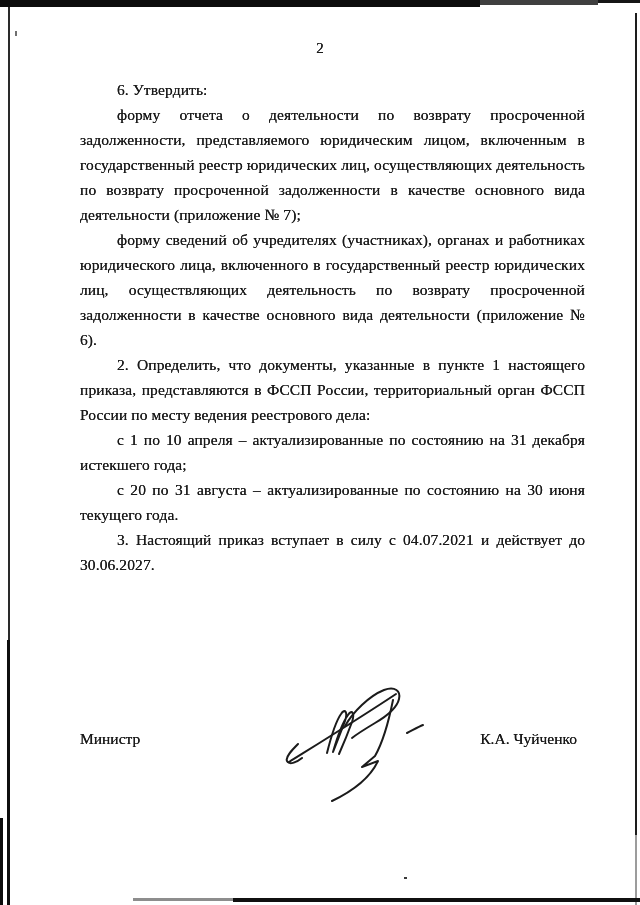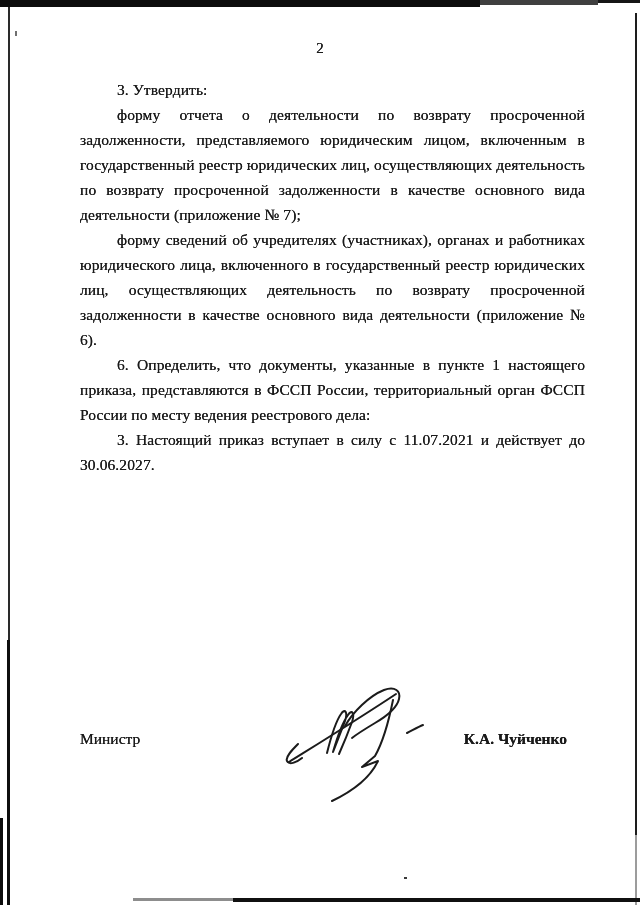--- a/index.html
+++ b/index.html
@@ -54,25 +54,24 @@
   .sig-title {
     position: absolute;
     left: 80px;
     top: 730px;
     font-size: 15.5px;
     text-shadow: 0 0 0.35px currentColor;
     text-align: right;
   }
   .sig-name {
     position: absolute;
-    right: 73px;
+    right: 63px;
     top: 730px;
     font-size: 15.5px;
     text-shadow: 0 0 0.35px currentColor;
-    font-weight: bold;
   }
   .signature-svg {
     position: absolute;
     left: 265px;
     top: 670px;
     width: 160px;
     height: 140px;
     overflow: visible;
   }
   .signature-svg path {
@@ -97,25 +96,27 @@
   <div class="edge edge-right"></div>
   <div class="edge edge-right-fade"></div>
   <div class="edge edge-bottom-gray"></div>
   <div class="edge edge-bottom"></div>
   <div class="edge speck-1"></div>
   <div class="edge speck-2"></div>
 
   <div class="page-number">2</div>
 
   <div class="text-block">
-    <p>3. Утвердить:</p>
+    <p>6. Утвердить:</p>
     <p>форму отчета о деятельности по возврату просроченной задолженности, представляемого юридическим лицом, включенным в государственный реестр юридических лиц, осуществляющих деятельность по возврату просроченной задолженности в качестве основного вида деятельности (приложение № 7);</p>
     <p>форму сведений об учредителях (участниках), органах и работниках юридического лица, включенного в государственный реестр юридических лиц, осуществляющих деятельность по возврату просроченной задолженности в качестве основного вида деятельности (приложение № 6).</p>
-    <p>6. Определить, что документы, указанные в пункте 1 настоящего приказа, представляются в ФССП России, территориальный орган ФССП России по месту ведения реестрового дела:</p>
-    <p>3. Настоящий приказ вступает в силу с 11.07.2021 и действует до 30.06.2027.</p>
+    <p>2. Определить, что документы, указанные в пункте 1 настоящего приказа, представляются в ФССП России, территориальный орган ФССП России по месту ведения реестрового дела:</p>
+    <p>с 1 по 10 апреля – актуализированные по состоянию на 31 декабря истекшего года;</p>
+    <p>с 20 по 31 августа – актуализированные по состоянию на 30 июня текущего года.</p>
+    <p>3. Настоящий приказ вступает в силу с 04.07.2021 и действует до 30.06.2027.</p>
   </div>
 
   <div class="sig-title">Министр</div>
 
   <svg class="signature-svg" viewBox="0 0 160 140" xmlns="http://www.w3.org/2000/svg" aria-hidden="true">
 
     <path d="M33 74 C27 80 20 87 22 91 C24 95 31 93 37 88"></path>
 
     <path d="M24 92 C56 72 98 46 131 24"></path>
 

